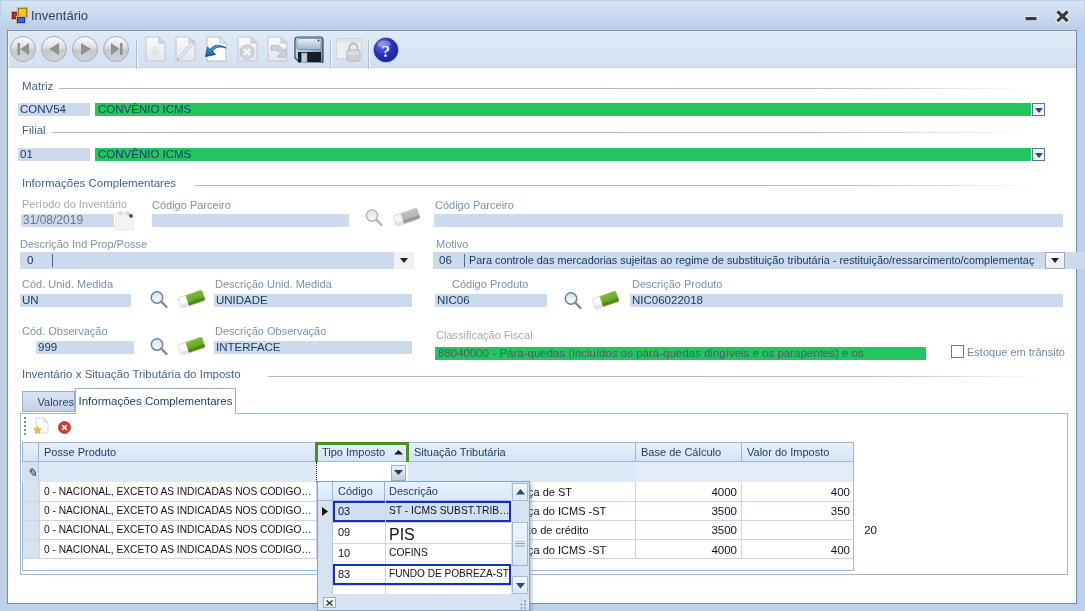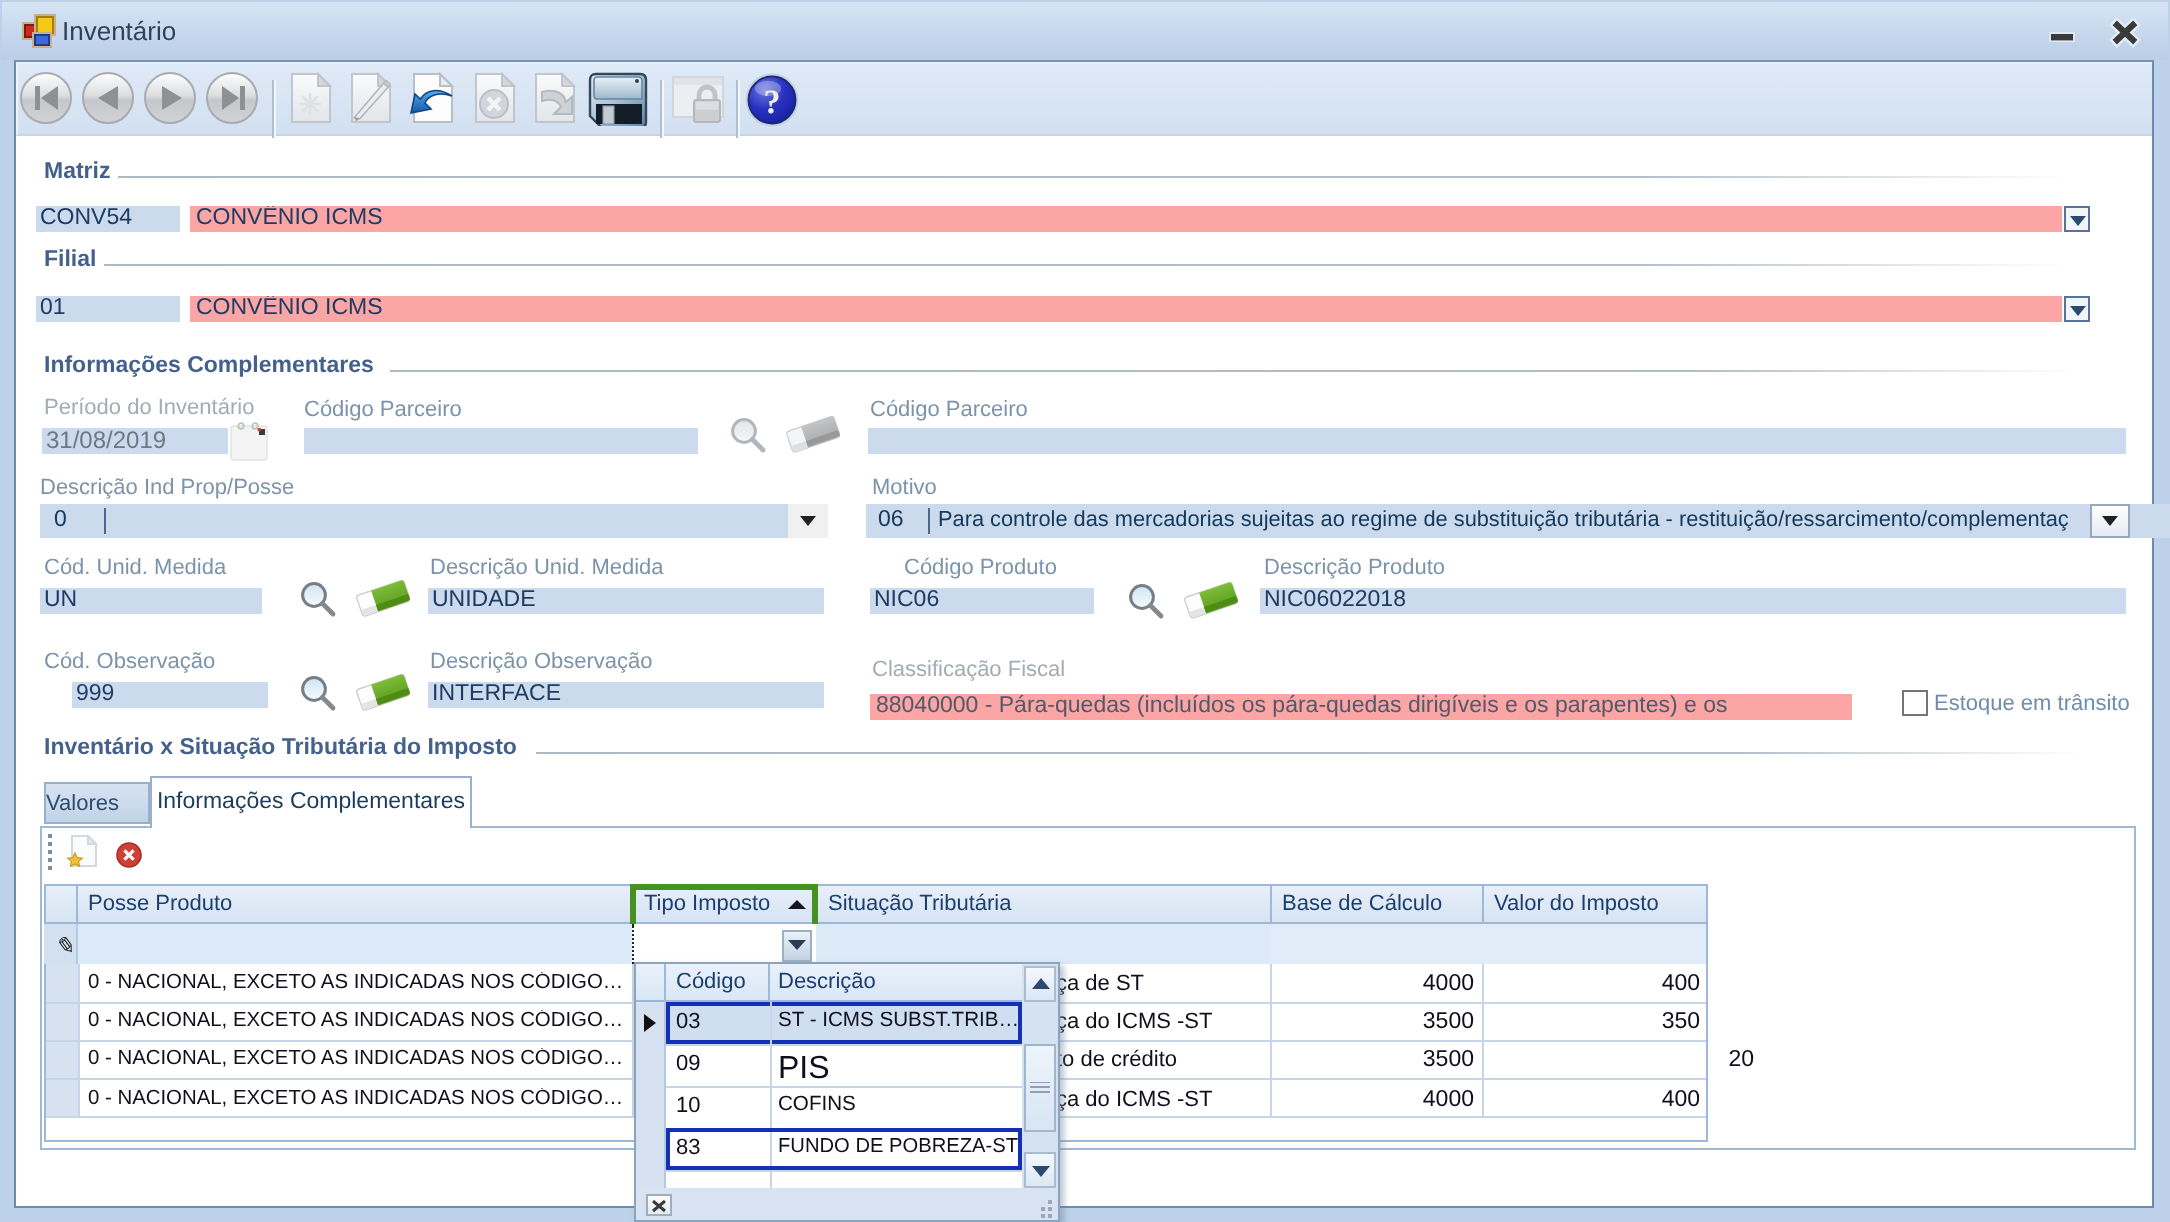--- a/index.html
+++ b/index.html
@@ -3,26 +3,26 @@
 *{margin:0;padding:0;box-sizing:border-box}
 html,body{width:1085px;height:611px;overflow:hidden}
 body{font-family:"Liberation Sans",sans-serif;font-size:11px;position:relative;background:#bdd2ea}
 .abs{position:absolute}
 .client{position:absolute;left:7px;top:30px;width:1070px;height:574px;background:#fff;border:1px solid #6e8cae;border-top:1px solid #7b94b4}
 .titlebar{position:absolute;left:1px;top:1px;width:1083px;height:29px;background:linear-gradient(#d7e4f4,#bacee7)}
 .title-text{position:absolute;left:31px;top:8px;font-size:13px;color:#2e4258}
 .toolbar{position:absolute;left:8px;top:31px;width:1068px;height:37px;background:linear-gradient(#dfeaf7,#d2e0f1);border-bottom:1px solid #c6d5e8;border-left:1px solid #eef4fa;border-top:1px solid #e8f0f8}
 .navbtn{position:absolute;width:26px;height:26px;border-radius:50%;background:linear-gradient(#fdfdfd,#dcddDF 45%,#c6c7cb 55%,#d2d3d7);border:1px solid #a9abb1}
 .sep{position:absolute;width:1px;height:29px;background:#aebfd4;box-shadow:1px 0 0 #f4f8fc}
-.glabel{position:absolute;font-weight:bold;font-size:11.5px;color:#44618c;white-space:nowrap}
+.glabel{position:absolute;font-weight:normal;font-size:11.5px;color:#44618c;white-space:nowrap}
 .gline{position:absolute;height:1px;background:linear-gradient(to right,#aeb9c6 0,#b2bdc9 75%,rgba(178,189,201,0) 97%)}
 .flabel{position:absolute;font-size:11px;color:#7b93ab;white-space:nowrap}
 .flabel-dis{position:absolute;font-size:11px;color:#a4abb3;white-space:nowrap}
 .fld{position:absolute;height:13px;background:#cbdaec;color:#1c3c64;font-size:11.5px;line-height:13px;padding-left:2px;white-space:nowrap;overflow:hidden}
-.fld-g{position:absolute;height:13px;background:#fca5a5;color:#1c3c64;font-size:11.5px;line-height:13px;padding-left:3px;white-space:nowrap;overflow:hidden}
+.fld-g{position:absolute;height:13px;background:#22c55e;color:#1c3c64;font-size:11.5px;line-height:13px;padding-left:3px;white-space:nowrap;overflow:hidden}
 .ddbtn{position:absolute;width:13px;height:13px;background:#f2f6fa;border:1px solid #56749a}
 .ddbtn:before{content:"";position:absolute;left:1.5px;top:3.5px;border:4px solid transparent;border-top:5px solid #2a4a70}
 .combo{position:absolute;height:17px;background:#cbdaec;color:#13395c;font-size:11.5px;line-height:17px;white-space:nowrap;overflow:hidden}
 .cdiv{position:absolute;top:2px;width:1px;height:13px;background:#47698e}
 .chk{position:absolute;width:13px;height:13px;background:#fff;border:1px solid #8a9aaa}
 .hcell{position:absolute;top:442px;height:20px;background:linear-gradient(#e7effa,#d7e4f3);border:1px solid #9db8d8;color:#1c3e6e;line-height:19px;padding-left:5px;white-space:nowrap;overflow:hidden}
 .gtext{position:absolute;color:#10101c;white-space:nowrap}
 .num{position:absolute;color:#10101c;text-align:right;white-space:nowrap;font-size:11.5px}
 </style></head>
 <body>
@@ -303,21 +303,21 @@
   <rect x="8" y="7.5" width="17" height="3" fill="#4e8c16"></rect>
  </g>
 </svg>
 <div class="chk" style="left:951px;top:345px;border:1px solid #757575"></div>
 <div class="flabel" style="left:967px;top:346px;color:#6d8cae">Estoque em trânsito</div>
 
 <div class="glabel" style="left:22px;top:368px">Inventário x Situação Tributária do Imposto</div>
 <div class="gline" style="left:268px;top:376px;width:798px"></div>
 
 <div class="abs" style="left:20px;top:413px;width:1048px;height:162px;background:#fff;border:1px solid #a0b8d0"></div>
-<div class="abs" style="left:22px;top:391px;width:53px;height:21px;background:linear-gradient(#d7e3f2,#c2d3e8);border:1px solid #98b0cc;color:#2c4a6e;text-align:left;line-height:20px">Valores</div>
+<div class="abs" style="left:22px;top:391px;width:53px;height:21px;background:linear-gradient(#d7e3f2,#c2d3e8);border:1px solid #98b0cc;color:#2c4a6e;text-align:right;line-height:20px">Valores</div>
 <div class="abs" style="left:75px;top:388px;width:161px;height:26px;background:#fff;border:1px solid #98b0cc;border-bottom:none;color:#1c3c5c;text-align:center;line-height:24px;font-size:11.5px">Informações Complementares</div>
 
 <div class="abs" style="left:24px;top:417px;width:2px;height:18px;background-image:repeating-linear-gradient(#7e8ea0 0 2px,transparent 2px 4px)"></div>
 <svg class="abs" style="left:33px;top:417px" width="17" height="17">
  <path d="M3 1 L11 1 L15 5 L15 16 L3 16 Z" fill="#fbfcfd" stroke="#d4d8de"></path>
  <path d="M11 1 L11 5 L15 5 Z" fill="#e6eaee" stroke="#d4d8de"></path>
  <path d="M4.5 9.5 L5.6 11.8 L8.2 12.1 L6.3 13.7 L6.8 16.2 L4.5 15 L2.2 16.2 L2.7 13.7 L0.8 12.1 L3.4 11.8 Z" fill="#ecc23c" stroke="#c8a01c" stroke-width="0.6"></path>
 </svg>
 <svg class="abs" style="left:58px;top:421px" width="14" height="14">
  <circle cx="6.5" cy="6.5" r="6" fill="#cc4038"></circle>

